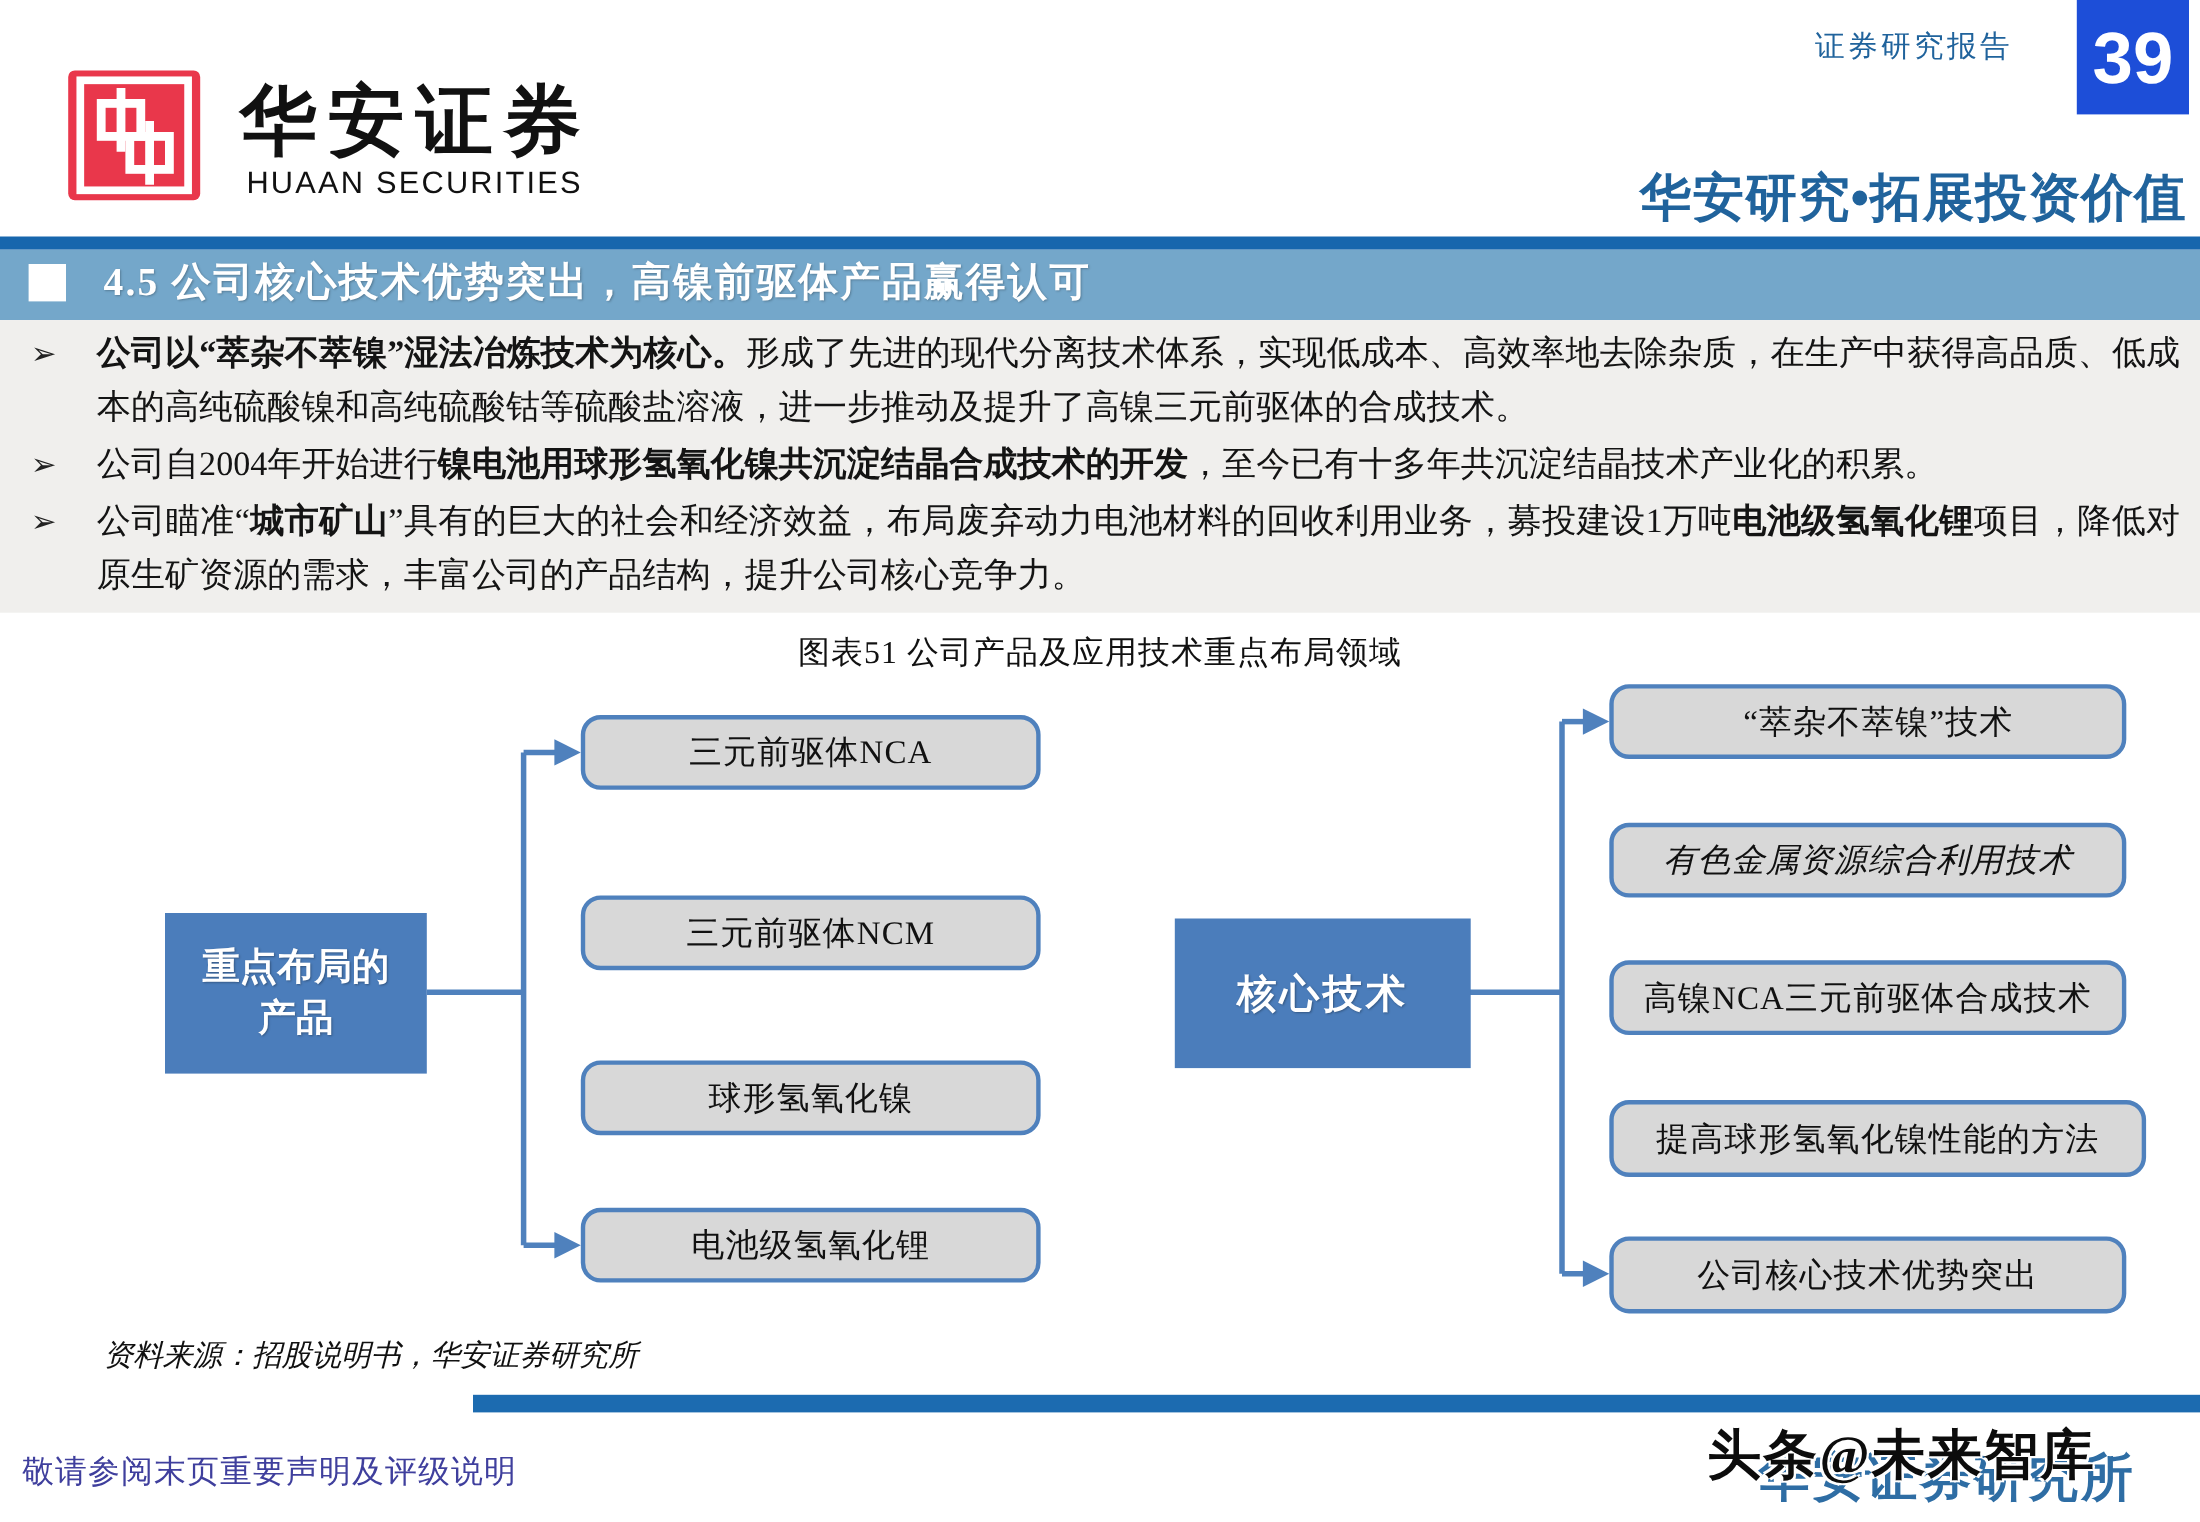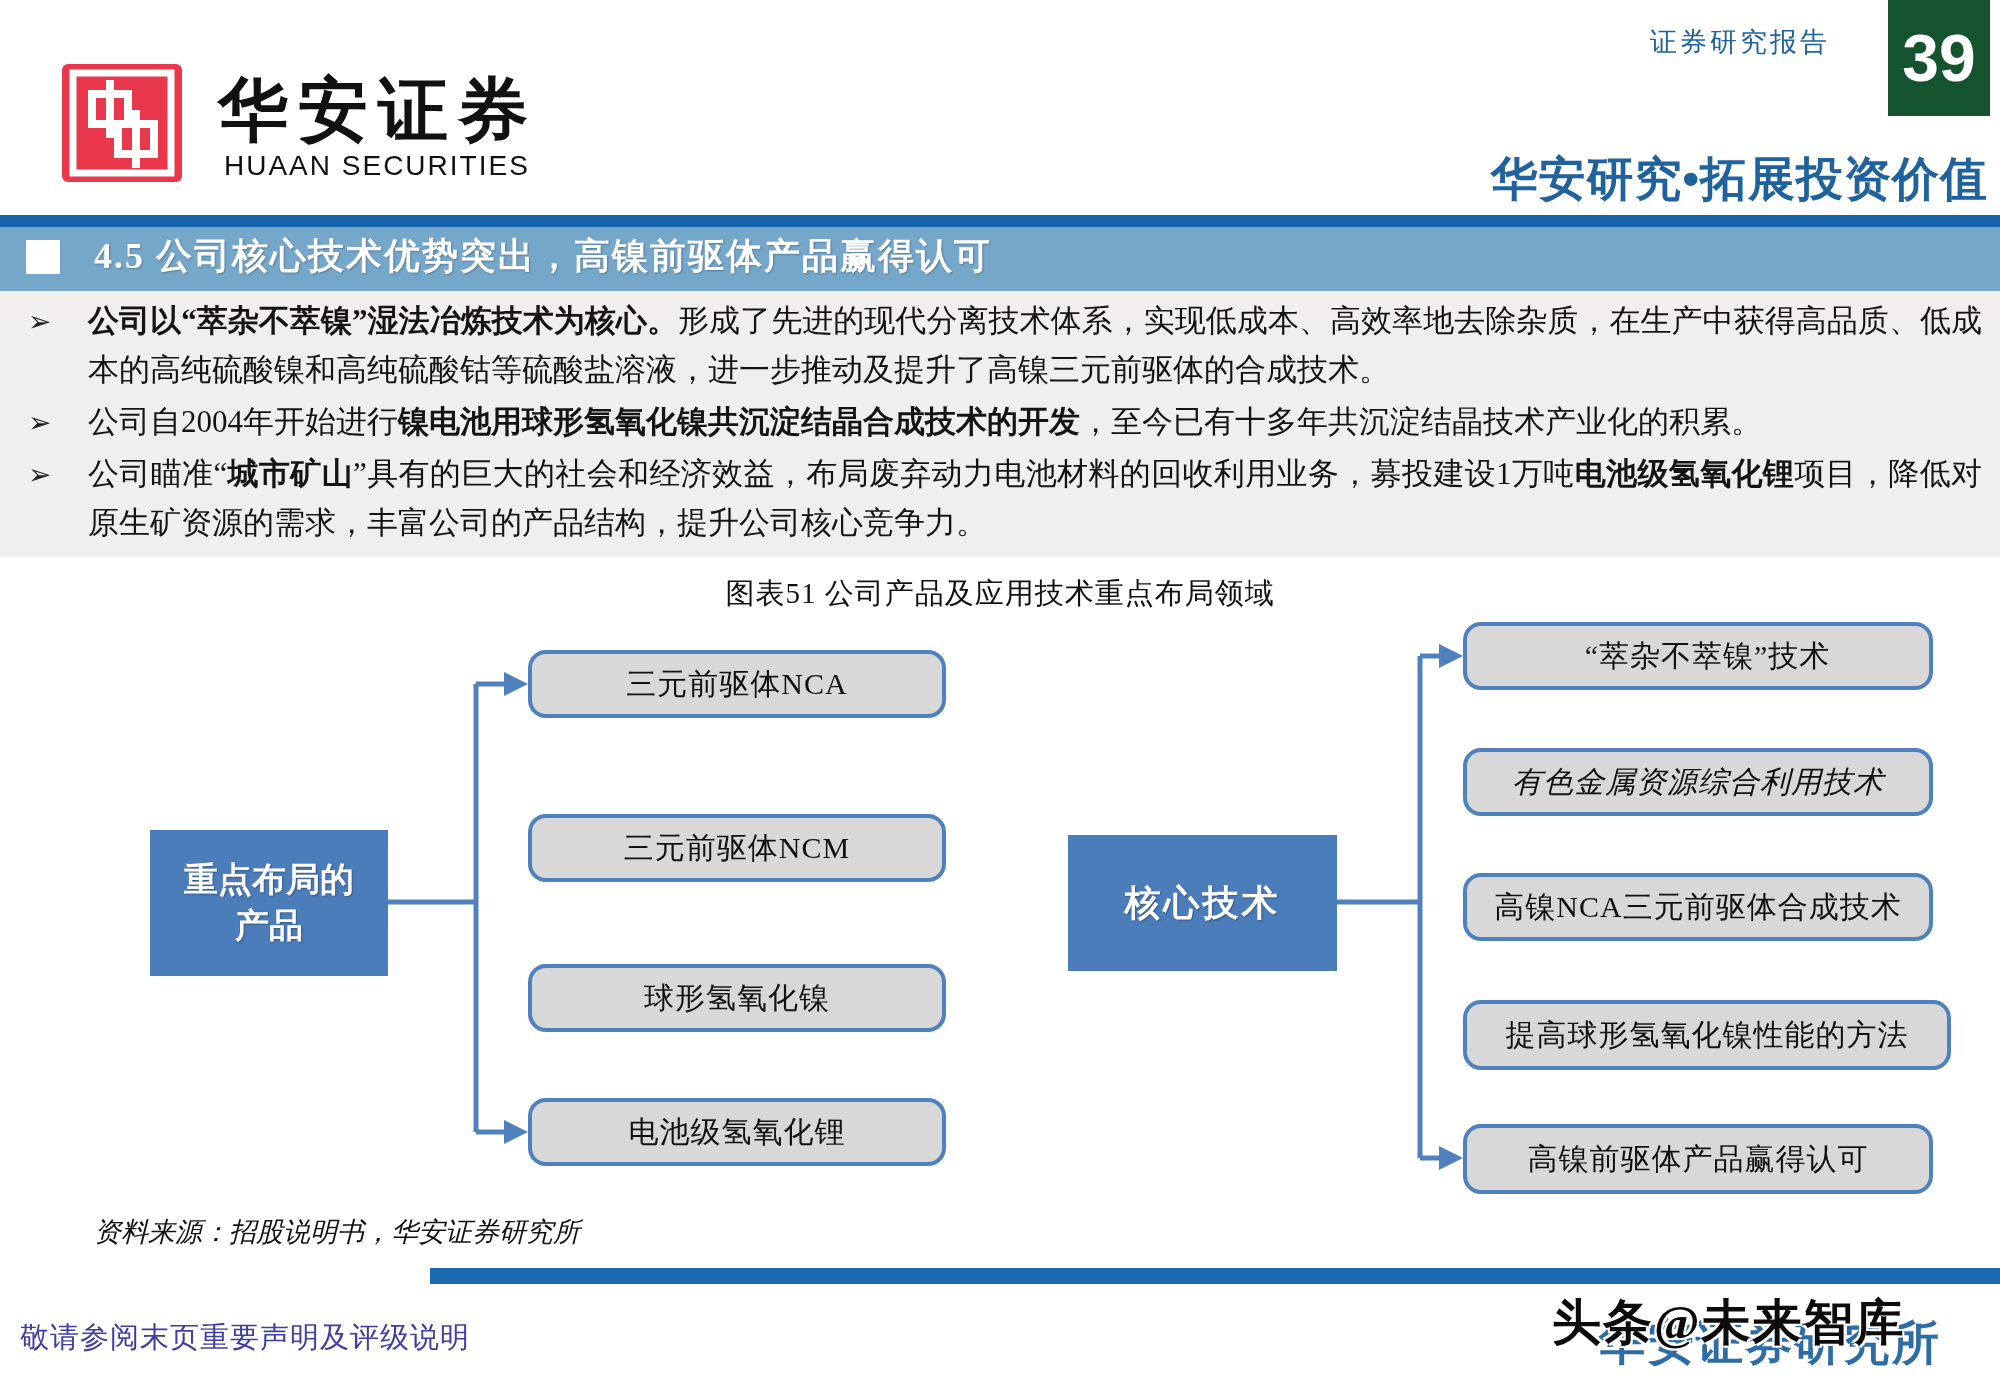--- a/index.html
+++ b/index.html
@@ -5,21 +5,21 @@
   html,body{margin:0;padding:0;background:#888;}
   .page{
     position:relative;width:2000px;height:1384px;background:#ffffff;
     font-family:"Liberation Serif","DejaVu Serif",serif;overflow:hidden;
   }
   
   .logo-box{position:absolute;left:62px;top:64px;width:120px;height:118px;background:#e9374b;border-radius:6px;}
   .logo-cn{position:absolute;left:218px;top:64px;font-size:70px;font-weight:bold;letter-spacing:10px;color:#111;font-family:"DejaVu Serif",serif;}
   .logo-en{position:absolute;left:224px;top:150px;font-size:28px;letter-spacing:2px;color:#111;font-family:Liberation Sans, sans-serif;}
   .report-type{position:absolute;left:1650px;top:24px;width:180px;font-size:27px;color:#20639c;letter-spacing:3px;}
-  .page-num-box{position:absolute;left:1888px;top:0;width:102px;height:116px;background:#14532d;color:#fff;
+  .page-num-box{position:absolute;left:1888px;top:0;width:102px;height:104px;background:#1d4ed8;color:#fff;
     display:flex;align-items:center;justify-content:center;font-size:66px;font-weight:bold;font-family:"Liberation Sans",sans-serif;}
   .brand-slogan{position:absolute;right:12px;top:148px;font-size:47px;font-weight:bold;color:#20639c;
     font-family:"Liberation Sans",sans-serif;letter-spacing:1px;}
   
   .bar-dark{position:absolute;left:0;top:215px;width:2000px;height:12px;background:#1766ad;}
   .bar-light{position:absolute;left:0;top:227px;width:2000px;height:64px;background:#74a7ca;}
   .bar-bullet{position:absolute;left:26px;top:240px;width:34px;height:34px;background:#ffffff;}
   .bar-title{position:absolute;left:94px;top:232px;font-size:36px;font-weight:bold;color:#ffffff;letter-spacing:2px;
     text-shadow:1px 1px 2px rgba(0,0,0,0.25);}
   
@@ -117,21 +117,21 @@
   <div class="node-box" style="left:528px;top:964px;width:418px;height:68px;">球形氢氧化镍</div>
   <div class="node-box" style="left:528px;top:1098px;width:418px;height:68px;">电池级氢氧化锂</div>
 
   <div class="root-box root-right">
     <div>核心技术</div>
   </div>
   <div class="node-box" style="left:1463px;top:622px;width:470px;height:68px;padding-left:19px;">“萃杂不萃镍”技术</div>
   <div class="node-box" style="left:1463px;top:748px;width:470px;height:68px;font-style:italic;">有色金属资源综合利用技术</div>
   <div class="node-box" style="left:1463px;top:873px;width:470px;height:68px;">高镍NCA三元前驱体合成技术</div>
   <div class="node-box" style="left:1463px;top:1000px;width:488px;height:70px;">提高球形氢氧化镍性能的方法</div>
-  <div class="node-box" style="left:1463px;top:1124px;width:470px;height:70px;">高镍前驱体产品赢得认可</div>
+  <div class="node-box" style="left:1463px;top:1124px;width:470px;height:70px;">公司核心技术优势突出</div>
 
   <div class="fig-source">资料来源：招股说明书，华安证券研究所</div>
 
   <div class="footer-rule"></div>
   <div class="footer-disclaimer">敬请参阅末页重要声明及评级说明</div>
   <div class="wm-blue">华安证券研究所</div>
   <div class="wm-black">头条@未来智库</div>
 
 </div>
 

